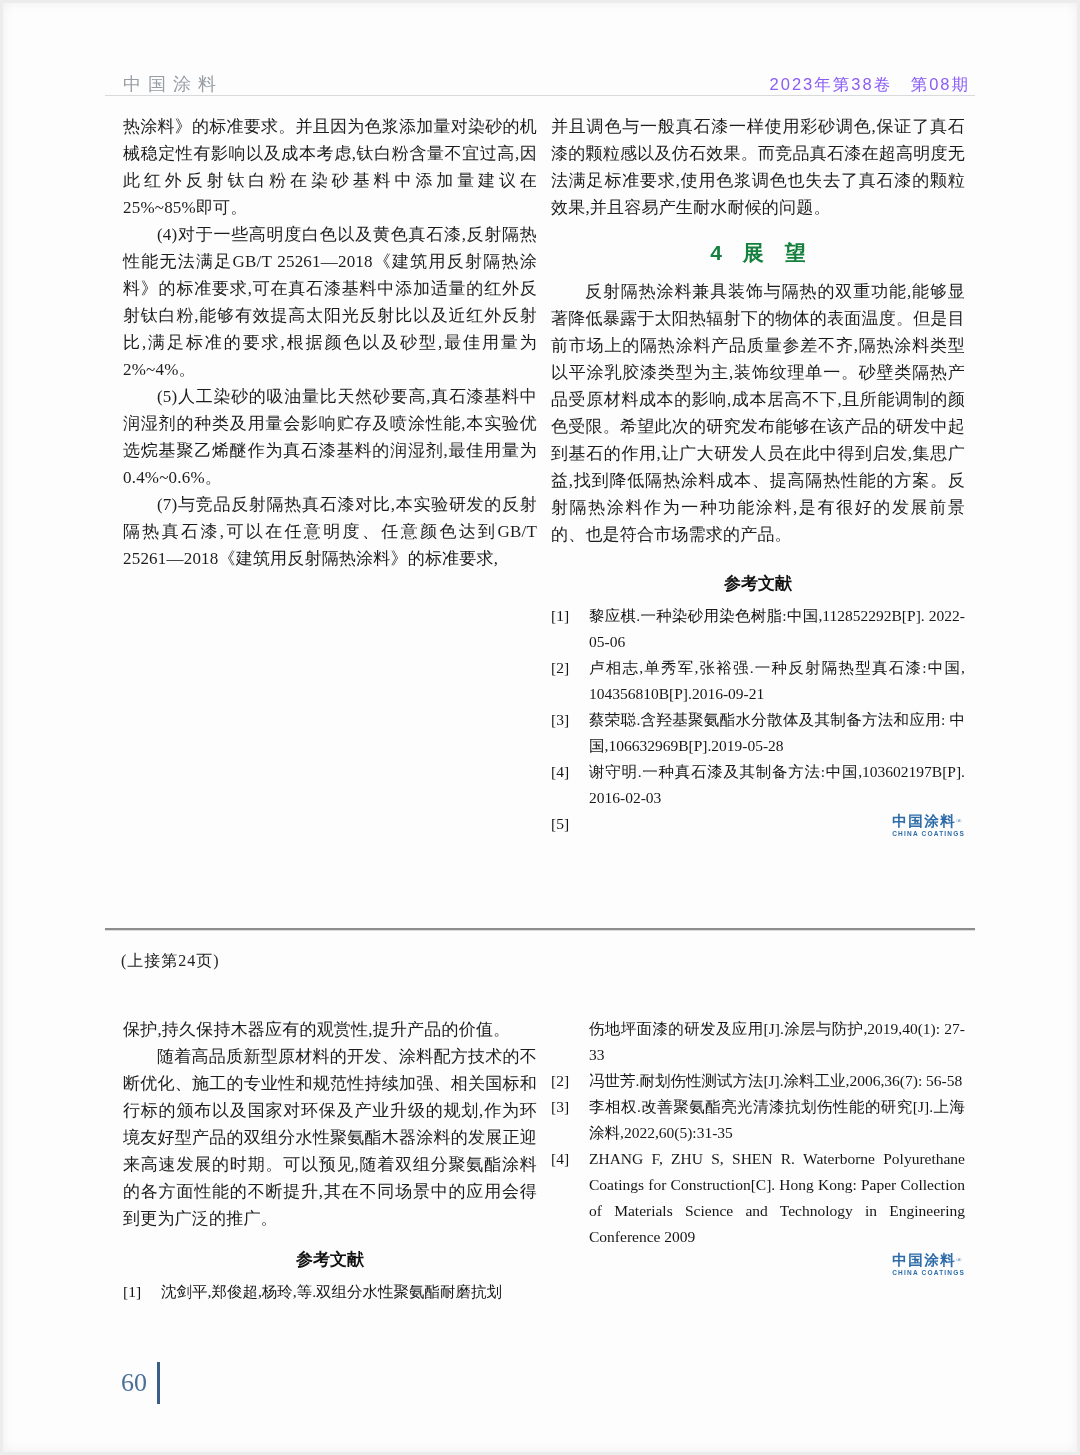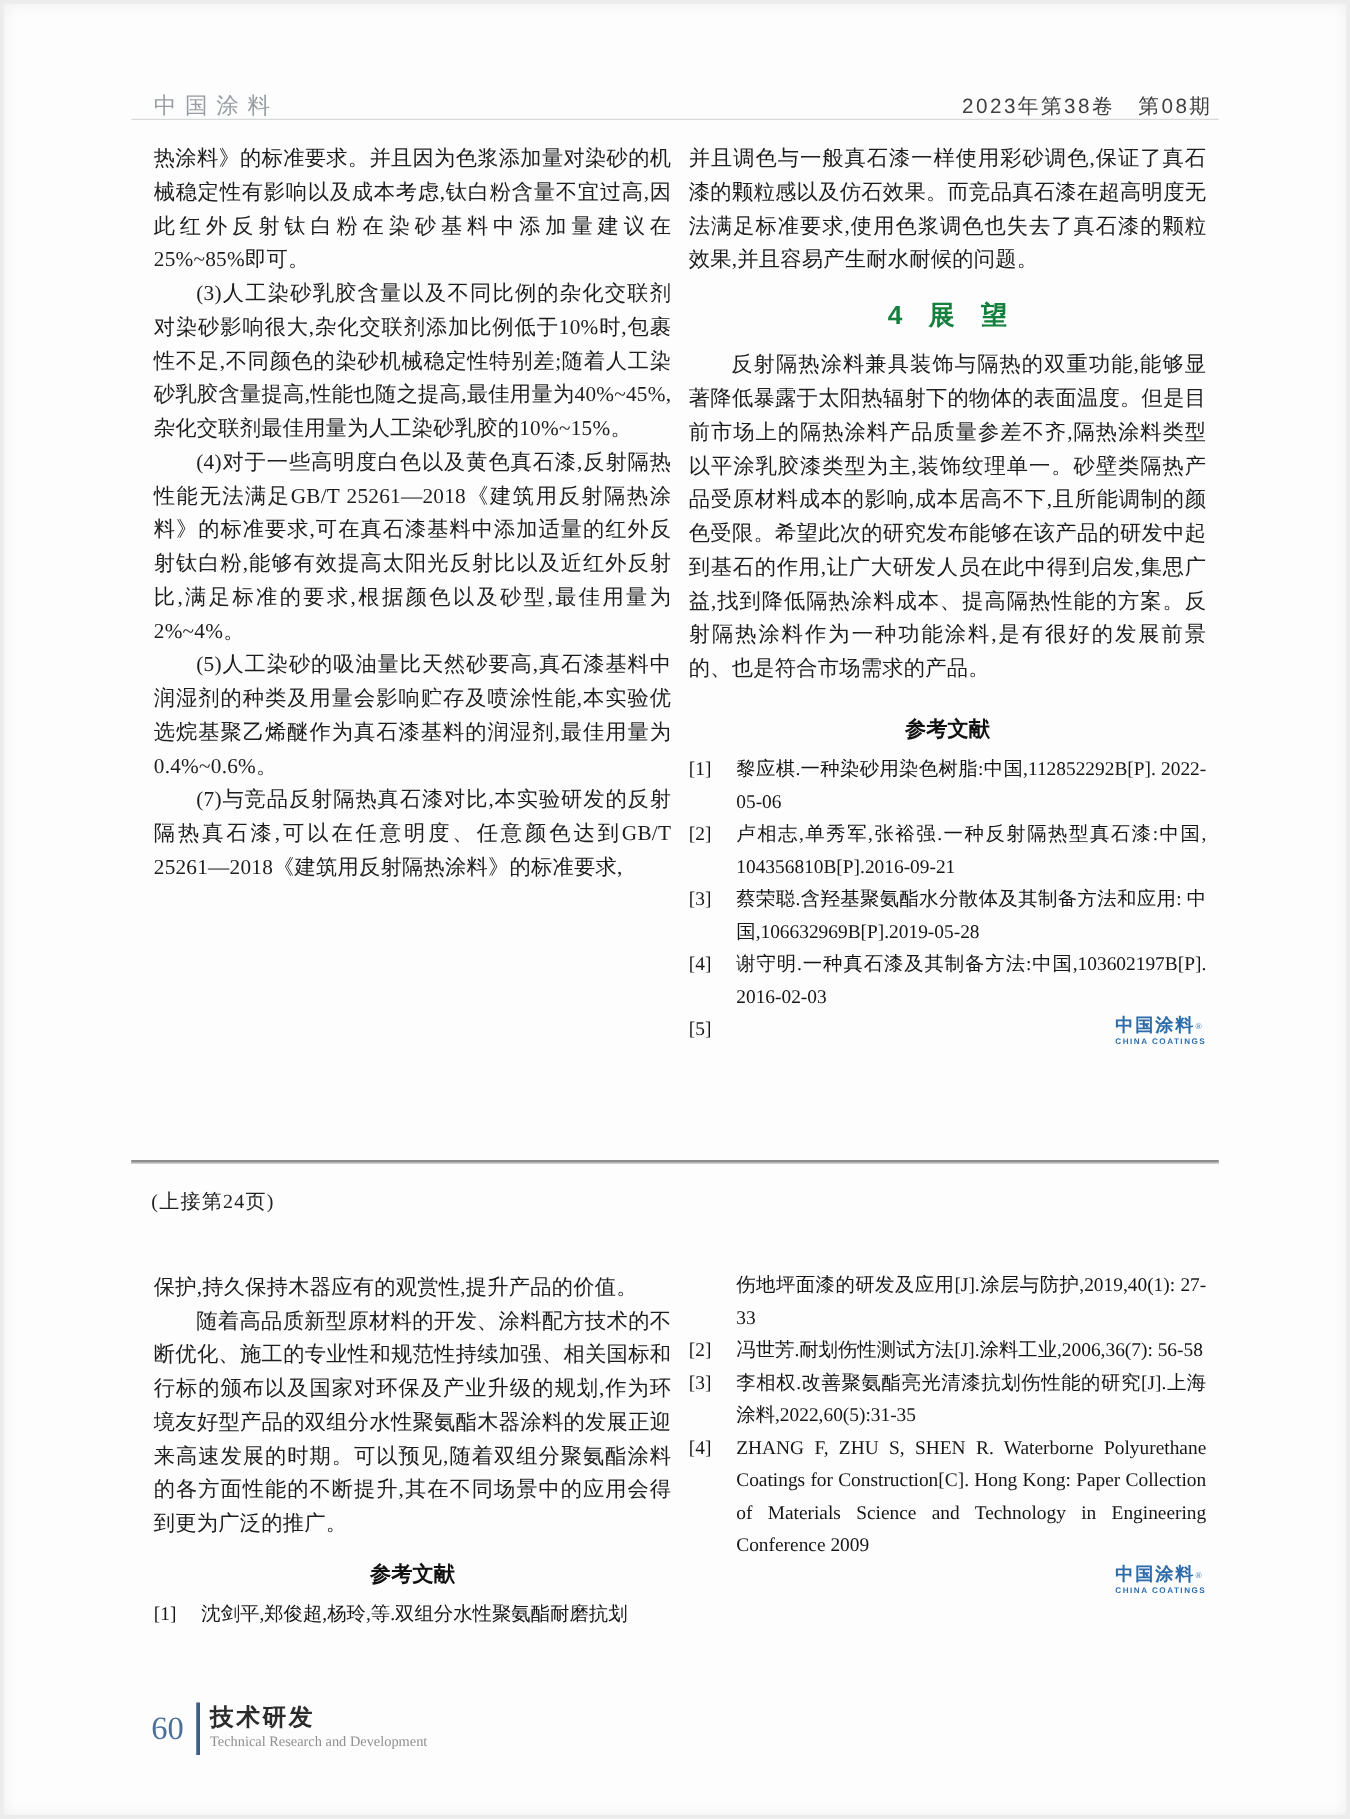--- a/index.html
+++ b/index.html
@@ -11,21 +11,21 @@
     box-shadow:inset 0 0 0 3px #ececec, inset 0 0 14px #e7e7e7;
     font-family:"Liberation Serif","DejaVu Serif",serif;
     color:#1d1d1d;
   }
   
   .page-header{
     position:absolute;top:72px;left:123px;right:110px;
     display:flex;justify-content:space-between;align-items:baseline;
   }
   .journal-name{font-size:18px;color:#979da3;letter-spacing:7px;font-family:"Liberation Sans","DejaVu Sans",sans-serif;}
-  .issue-info{font-size:16.5px;color:#404040;letter-spacing:2px;font-family:"Liberation Sans","DejaVu Sans",sans-serif;}
+  .issue-info{font-size:16.5px;color:#8b5cf6;letter-spacing:2px;font-family:"Liberation Sans","DejaVu Sans",sans-serif;}
   .header-rule{position:absolute;top:95px;left:105px;width:870px;height:1px;background:#d7d9db;}
   
   .section{position:absolute;left:123px;width:842px;display:flex;gap:14px;}
   .section-1{top:113px;}
   .section-2{top:1016px;}
   .col{width:414px;}
   .body-p{
     margin:0;font-size:17px;line-height:27px;
     text-align:justify;text-indent:2em;
     letter-spacing:0.2px;
@@ -78,21 +78,20 @@
 
   <header class="page-header">
     <span class="journal-name">中国涂料</span>
     <span class="issue-info">2023年第38卷　第08期</span>
   </header>
   <div class="header-rule"></div>
 
   <main class="section section-1">
     <div class="col">
       <p class="body-p no-indent">热涂料》的标准要求。并且因为色浆添加量对染砂的机械稳定性有影响以及成本考虑,钛白粉含量不宜过高,因此红外反射钛白粉在染砂基料中添加量建议在25%~85%即可。</p>
-      <p class="body-p">(3)人工染砂乳胶含量以及不同比例的杂化交联剂对染砂影响很大,杂化交联剂添加比例低于10%时,包裹性不足,不同颜色的染砂机械稳定性特别差;随着人工染砂乳胶含量提高,性能也随之提高,最佳用量为40%~45%,杂化交联剂最佳用量为人工染砂乳胶的10%~15%。</p>
       <p class="body-p">(4)对于一些高明度白色以及黄色真石漆,反射隔热性能无法满足GB/T 25261—2018《建筑用反射隔热涂料》的标准要求,可在真石漆基料中添加适量的红外反射钛白粉,能够有效提高太阳光反射比以及近红外反射比,满足标准的要求,根据颜色以及砂型,最佳用量为2%~4%。</p>
       <p class="body-p">(5)人工染砂的吸油量比天然砂要高,真石漆基料中润湿剂的种类及用量会影响贮存及喷涂性能,本实验优选烷基聚乙烯醚作为真石漆基料的润湿剂,最佳用量为0.4%~0.6%。</p>
       <p class="body-p">(7)与竞品反射隔热真石漆对比,本实验研发的反射隔热真石漆,可以在任意明度、任意颜色达到GB/T 25261—2018《建筑用反射隔热涂料》的标准要求,</p>
     </div>
     <div class="col">
       <p class="body-p no-indent">并且调色与一般真石漆一样使用彩砂调色,保证了真石漆的颗粒感以及仿石效果。而竞品真石漆在超高明度无法满足标准要求,使用色浆调色也失去了真石漆的颗粒效果,并且容易产生耐水耐候的问题。</p>
       <h2 class="section-heading">4　展　望</h2>
       <p class="body-p">反射隔热涂料兼具装饰与隔热的双重功能,能够显著降低暴露于太阳热辐射下的物体的表面温度。但是目前市场上的隔热涂料产品质量参差不齐,隔热涂料类型以平涂乳胶漆类型为主,装饰纹理单一。砂壁类隔热产品受原材料成本的影响,成本居高不下,且所能调制的颜色受限。希望此次的研究发布能够在该产品的研发中起到基石的作用,让广大研发人员在此中得到启发,集思广益,找到降低隔热涂料成本、提高隔热性能的方案。反射隔热涂料作为一种功能涂料,是有很好的发展前景的、也是符合市场需求的产品。</p>
       <h3 class="ref-title">参考文献</h3>
       <div class="ref-list">
@@ -168,19 +167,15 @@
           </div>
           <div class="logo-en">CHINA COATINGS</div>
         </div>
       </div>
     </div>
   </main>
 
   <footer class="page-footer">
     <span class="page-num">60</span>
     <div class="footer-bar"></div>
-    <div class="footer-labels">
-      <div class="footer-cn">技术研发</div>
-      <div class="footer-en">Technical Research and Development</div>
-    </div>
   </footer>
 
 </div>
 
 </body></html>

